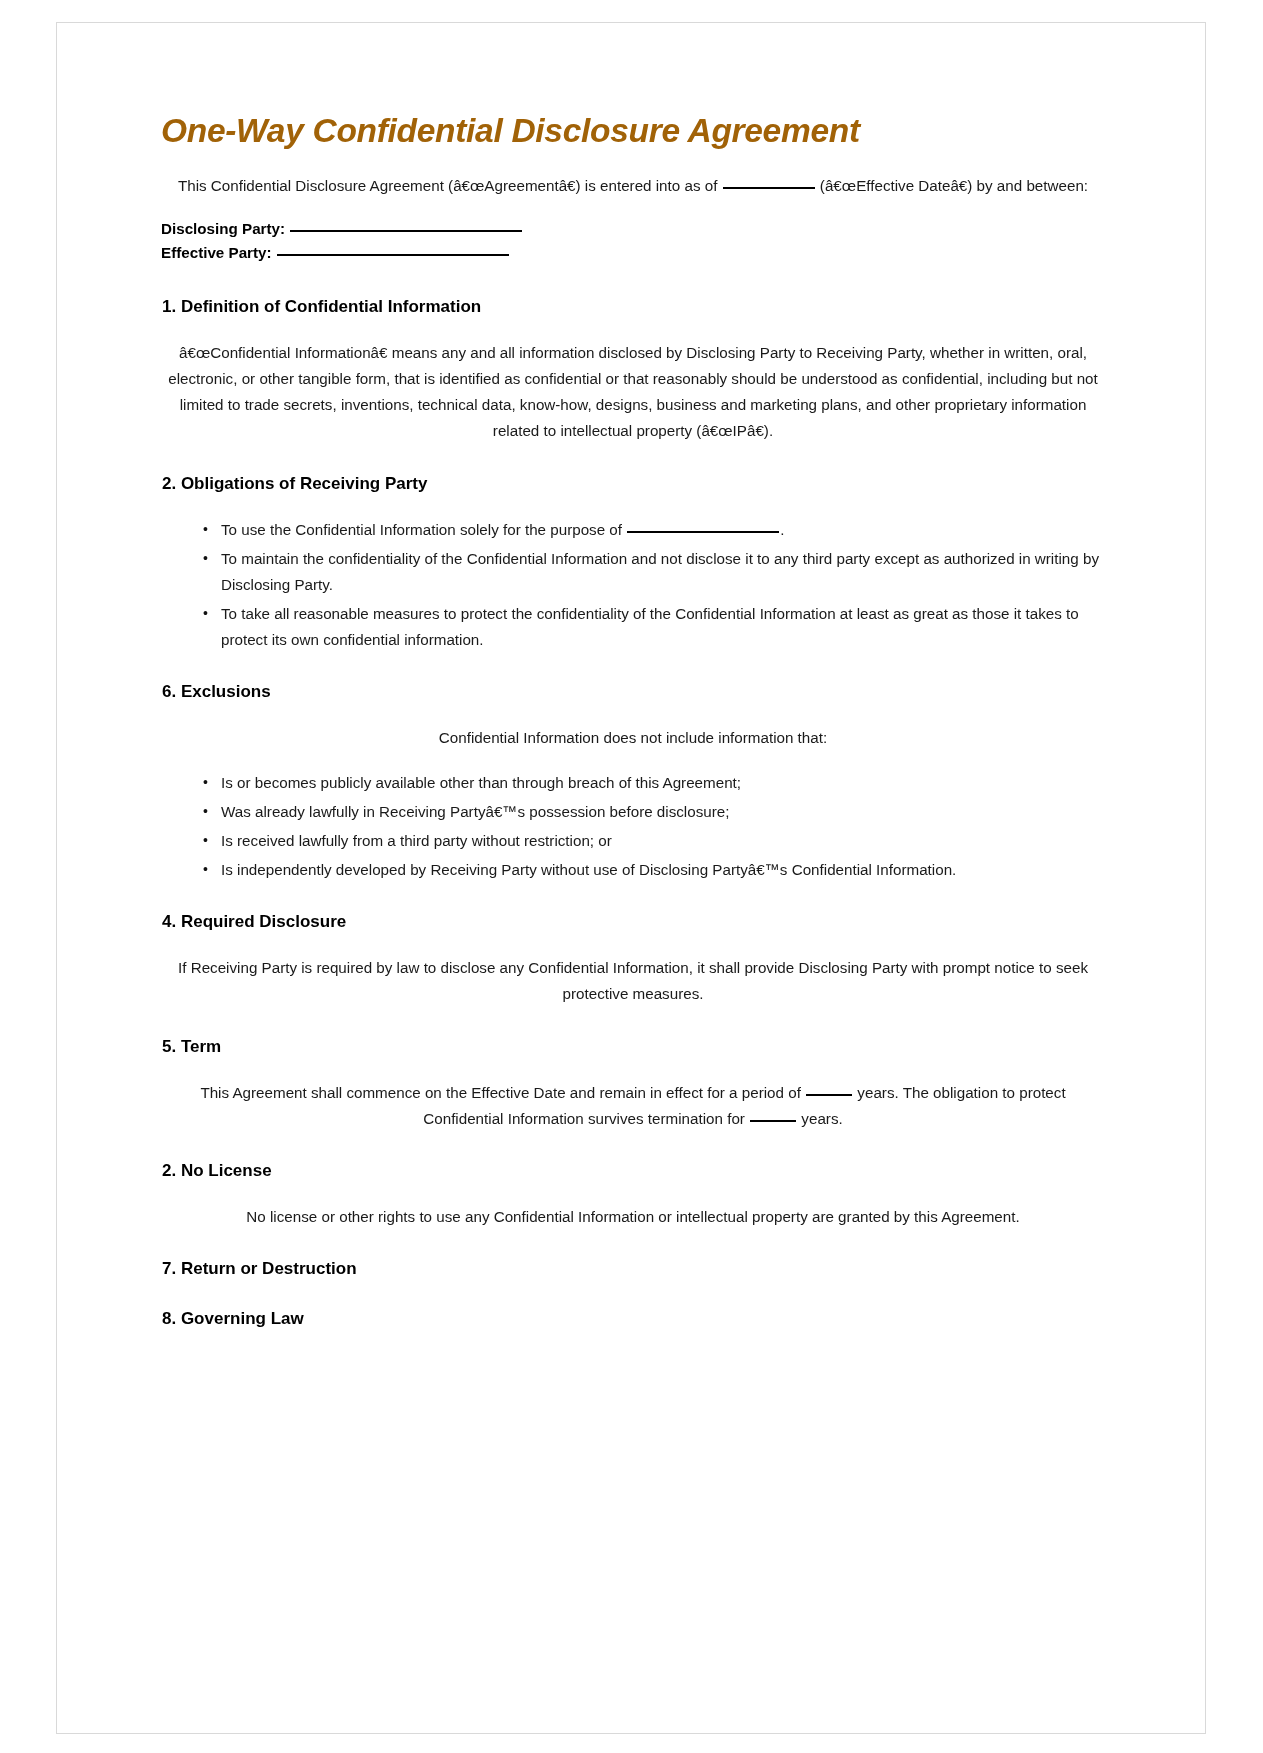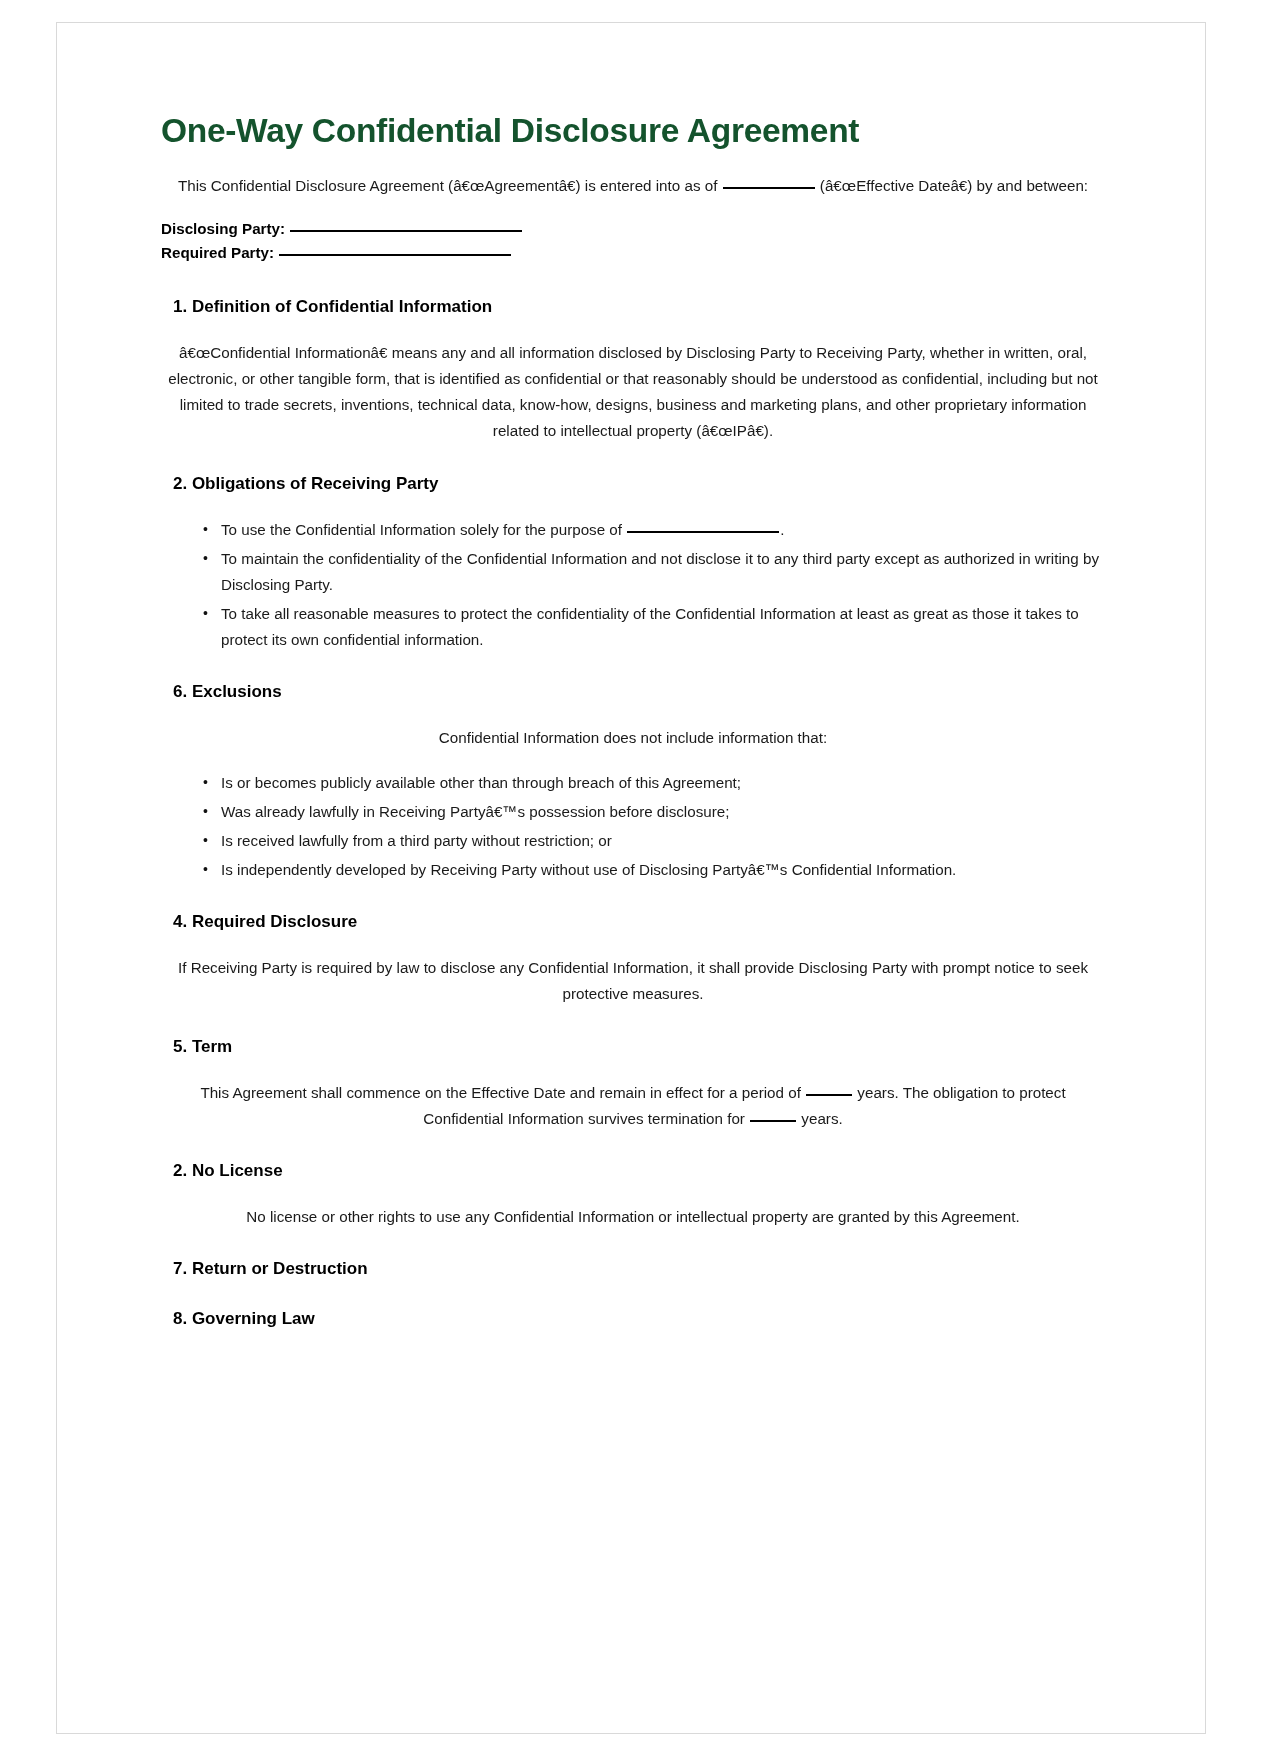--- a/index.html
+++ b/index.html
@@ -36,21 +36,22 @@
     top: 88px;
     width: 944px;
   }
 
   h1.doc-title {
     font-size: 33.5px;
     font-weight: bold;
     letter-spacing: -0.3px;
     margin: 0 0 22px 0;
     line-height: 1.18;
-    color: #14532d;
+    color: #a16207;
+    font-style: italic;
   }
 
   p.body-text {
     font-size: 15.2px;
     line-height: 1.72;
     margin: 0 0 18px 0;
     color: #1a1a1a;
     text-align: center;
   }
 
@@ -61,21 +62,21 @@
     font-size: 15.2px;
     line-height: 1.62;
     font-weight: bold;
     color: #000;
     white-space: nowrap;
   }
 
   h2.section-title {
     font-size: 17px;
     font-weight: bold;
-    margin: 28px 0 22px 12px;
+    margin: 28px 0 22px 1px;
     line-height: 1.3;
     color: #000;
   }
   h2.section-title:first-child { margin-top: 0; }
 
   ul.bullets {
     margin: 0 0 18px 0;
     padding-left: 60px;
     list-style: none;
   }
@@ -118,21 +119,21 @@
       <p class="body-text">
         <span>This Confidential Disclosure Agreement (â€œAgreementâ€) is entered into as of</span> <span class="rule w-sm"></span> <span>(â€œEffective Dateâ€) by and between:</span>
       </p>
 
       <div class="parties">
         <div class="party-line">
           <span>Disclosing Party:</span>
           <span class="rule w-lg"></span>
         </div>
         <div class="party-line">
-          <span>Required Party:</span>
+          <span>Effective Party:</span>
           <span class="rule w-lg"></span>
         </div>
       </div>
 
       <h2 class="section-title">1. Definition of Confidential Information</h2>
       <p class="body-text">â€œConfidential Informationâ€ means any and all information disclosed by Disclosing Party to Receiving Party, whether in written, oral, electronic, or other tangible form, that is identified as confidential or that reasonably should be understood as confidential, including but not limited to trade secrets, inventions, technical data, know-how, designs, business and marketing plans, and other proprietary information related to intellectual property (â€œIPâ€).</p>
 
       <h2 class="section-title">2. Obligations of Receiving Party</h2>
       <ul class="bullets">
         <li>

